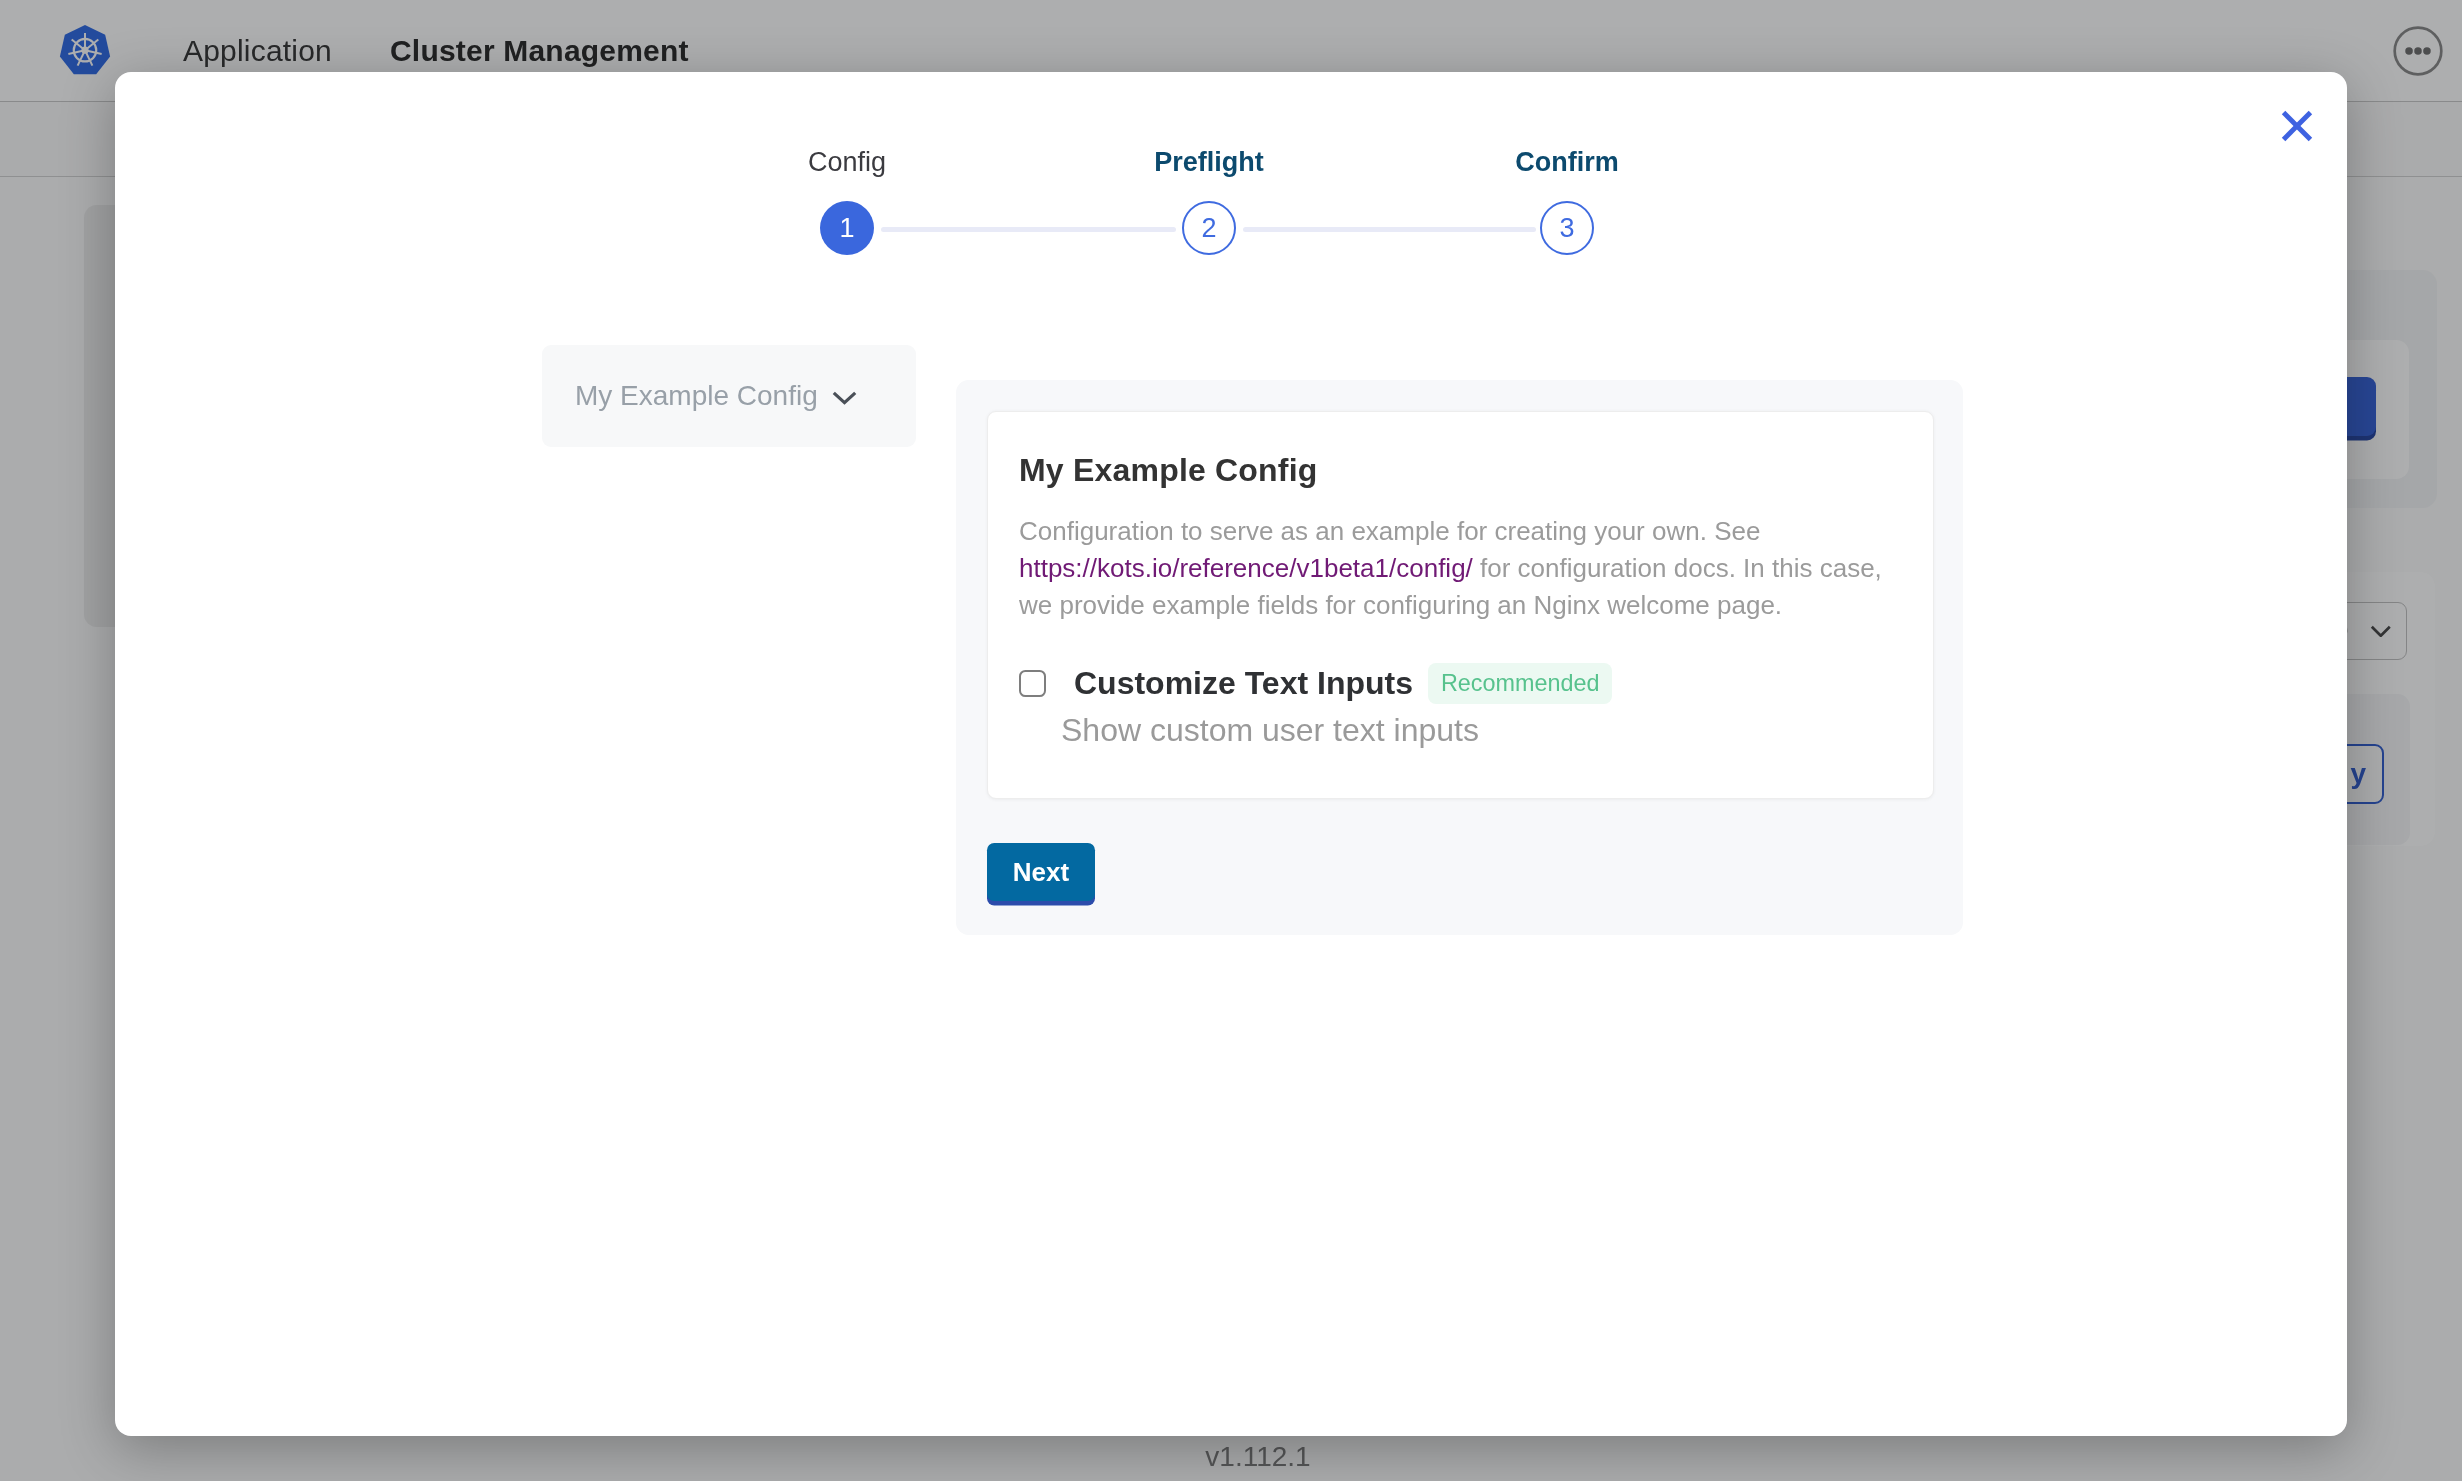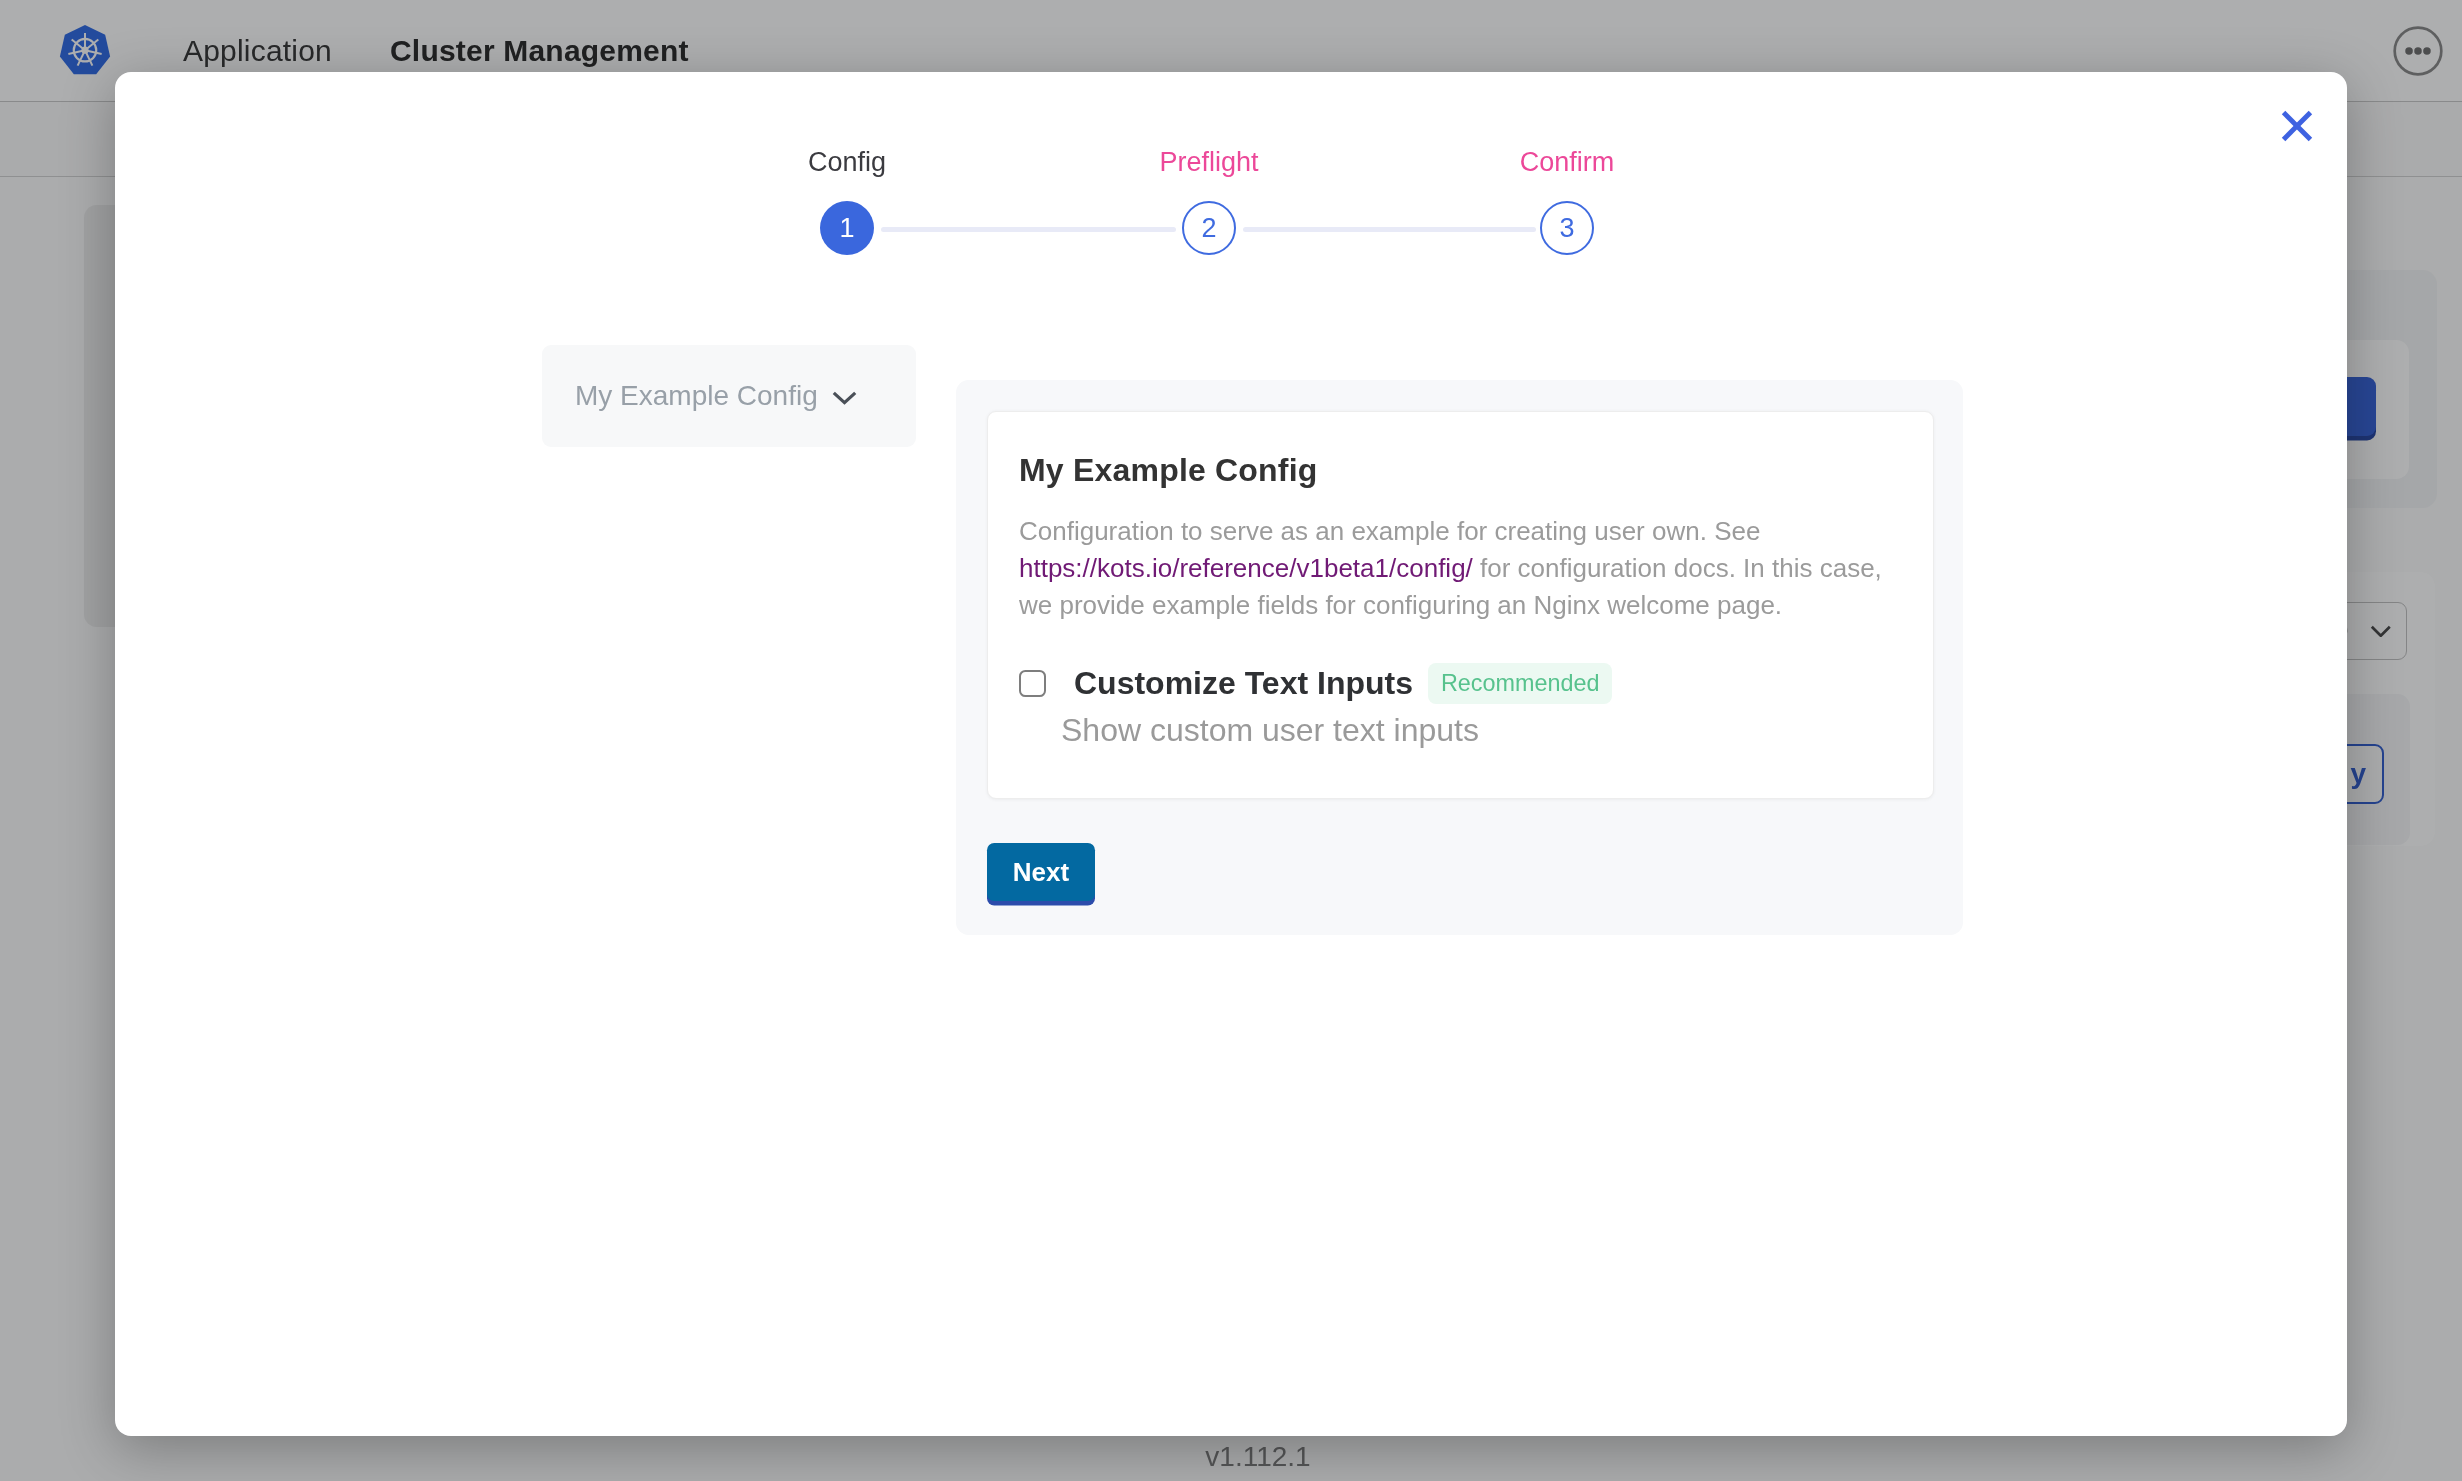--- a/index.html
+++ b/index.html
@@ -61,21 +61,21 @@
     position:absolute;left:115px;top:72px;width:2232px;height:1364px;
     background:#ffffff;border-radius:16px;
     box-shadow:0 12.6px 54px rgba(0,0,0,0.28);
   }
   .close-btn{
     position:absolute;left:2155px;top:27px;width:54px;height:54px;border:none;background:transparent;
     cursor:pointer;display:flex;align-items:center;justify-content:center;padding:0;
   }
   
   .step{position:absolute;top:75px;width:216px;text-align:center;cursor:pointer;}
-  .step .label{font-size:27px;color:#ec4899;font-weight:400;display:block;}
+  .step .label{font-size:27px;color:#0c4a6e;font-weight:700;display:block;}
   .step.active .label{color:#3b3b40;font-weight:500;}
   .step .circle{
     margin:23.4px auto 0 auto;width:54px;height:54px;border-radius:50%;box-sizing:border-box;
     display:flex;align-items:center;justify-content:center;
     font-size:27px;background:#ffffff;border:2.7px solid #3f6be0;color:#3f6be0;
   }
   .step.active .circle{background:#3a67dd;border:none;color:#ffffff;}
   .step1{left:624px;}
   .step2{left:986px;}
   .step3{left:1344px;}
@@ -206,21 +206,21 @@
   <div class="group-select">
     <span class="txt">My Example Config</span>
     <svg width="25" height="14.4" viewBox="0 0 28 16">
       <polyline points="2,2 14,13 26,2" fill="none" stroke="#4a5058" stroke-width="3.6"></polyline>
     </svg>
   </div>
 
   <div class="panel">
     <div class="card">
       <h2>My Example Config</h2>
-      <p><span>Configuration to serve as an example for creating user own. See </span><a>https://kots.io/reference/v1beta1/config/</a><span> for configuration docs. In this case, we provide example fields for configuring an Nginx welcome page.</span></p>
+      <p><span>Configuration to serve as an example for creating your own. See </span><a>https://kots.io/reference/v1beta1/config/</a><span> for configuration docs. In this case, we provide example fields for configuring an Nginx welcome page.</span></p>
 
       <div class="check-row">
         <span class="checkbox"></span>
         <span class="check-label">Customize Text Inputs</span>
         <span class="badge">Recommended</span>
       </div>
       <div class="check-help">Show custom user text inputs</div>
     </div>
 
     <button class="next-btn">Next</button>

